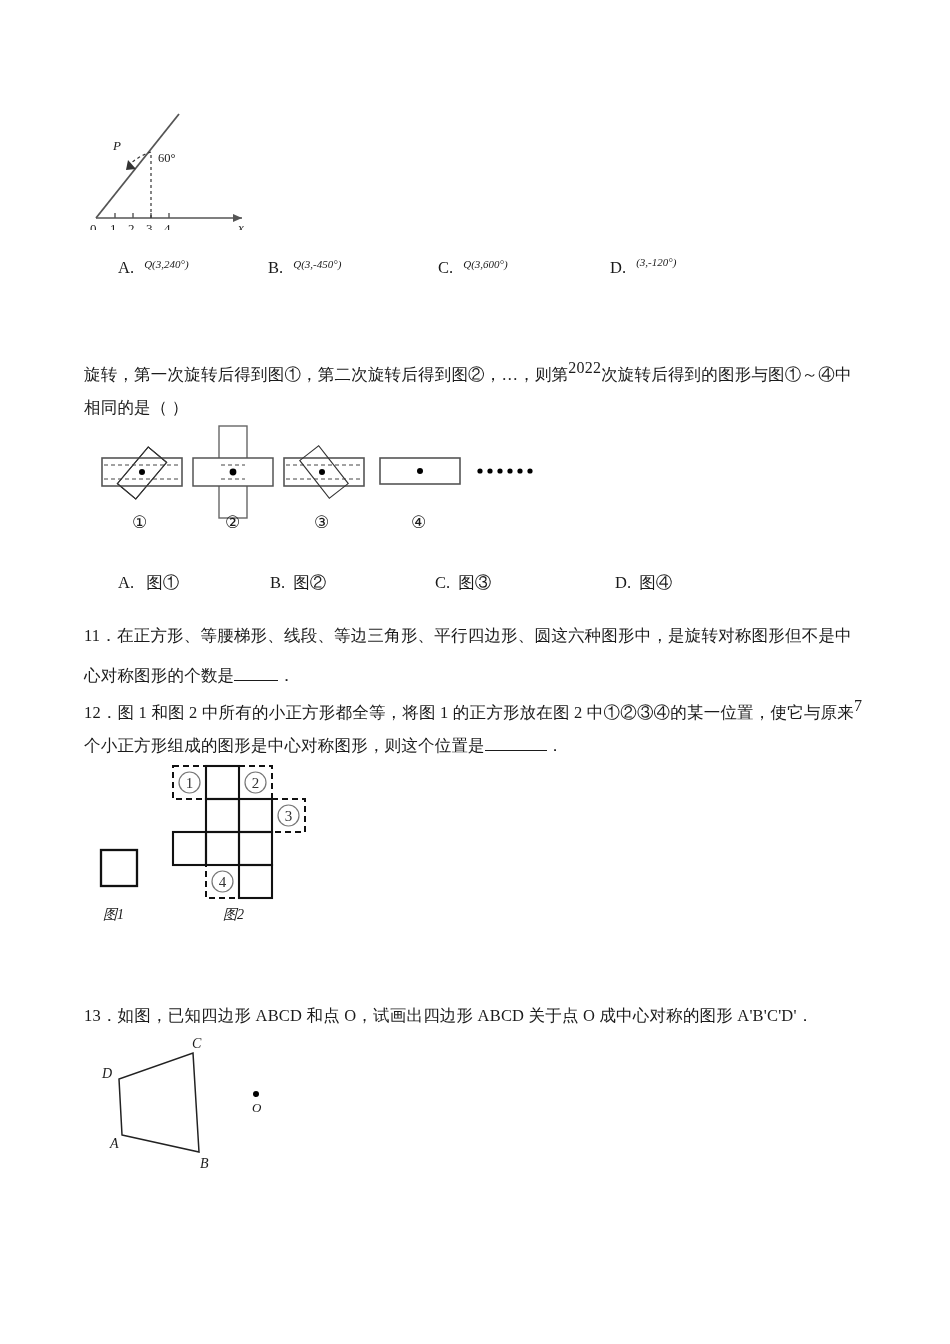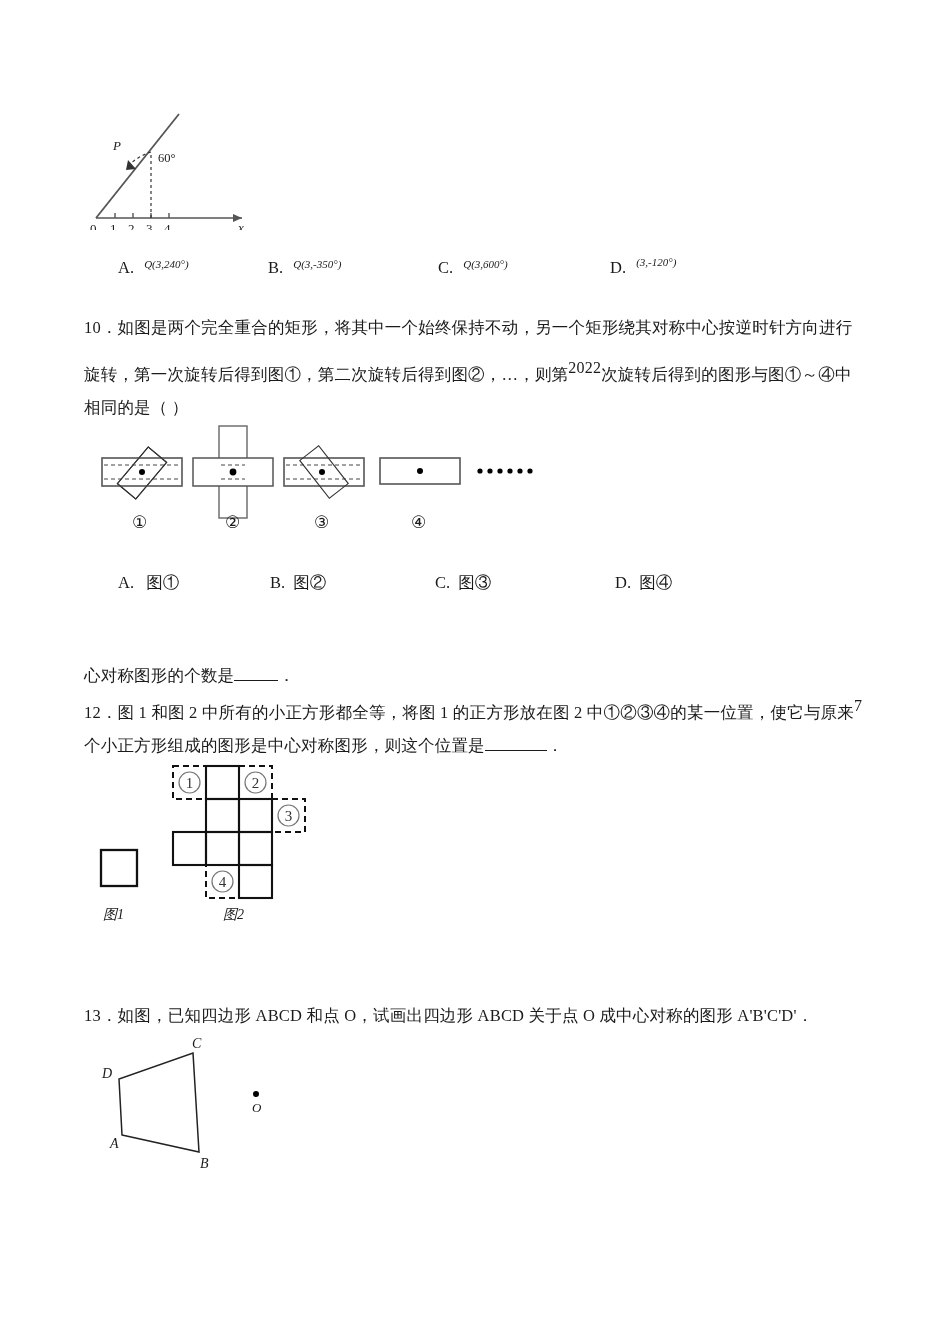--- a/index.html
+++ b/index.html
@@ -114,33 +114,32 @@
     </svg>
   </div>
 
   <div class="opt-row" style="top:250px;">
     <div class="opt" style="left:0px; top:8px;">
       <span class="lab">A.</span>
       <span class="mathv" style="position:relative; top:-5px; left:6px;">Q(3,240°)</span>
     </div>
     <div class="opt" style="left:150px; top:8px;">
       <span class="lab">B.</span>
-      <span class="mathv" style="position:relative; top:-5px; left:6px;">Q(3,-350°)</span>
+      <span class="mathv" style="position:relative; top:-5px; left:6px;">Q(3,-450°)</span>
     </div>
     <div class="opt" style="left:320px; top:8px;">
       <span class="lab">C.</span>
       <span class="mathv" style="position:relative; top:-5px; left:6px;">Q(3,600°)</span>
     </div>
     <div class="opt" style="left:492px; top:8px;">
       <span class="lab">D.</span>
       <span class="mathv" style="position:relative; top:-7px; left:6px;">(3,-120°)</span>
     </div>
   </div>
 
-  <div class="qtext" style="left:84px; top:308px;">10．如图是两个完全重合的矩形，将其中一个始终保持不动，另一个矩形绕其对称中心按逆时针方向进行</div>
   <div class="qtext" style="left:84px; top:348px;">
     <span>旋转，第一次旋转后得到图①，第二次旋转后得到图②，…，则第</span><span class="sup">2022</span><span>次旋转后得到的图形与图①～④中</span>
   </div>
   <div class="qtext" style="left:84px; top:388px;">相同的是（            ）</div>
 
   <div id="fig10">
     <svg width="450" height="110" viewBox="0 0 450 110">
 
       <g>
 
@@ -204,20 +203,21 @@
     <div class="opt" style="left:317px; top:2px;">
       <span>C.</span>
       <span style="margin-left:4px;">图③</span>
     </div>
     <div class="opt" style="left:497px; top:2px;">
       <span>D.</span>
       <span style="margin-left:4px;">图④</span>
     </div>
   </div>
 
+  <div class="qtext" style="left:84px; top:616px;">11．在正方形、等腰梯形、线段、等边三角形、平行四边形、圆这六种图形中，是旋转对称图形但不是中</div>
   <div class="qtext" style="left:84px; top:656px;">
     <span>心对称图形的个数是</span><span class="blank-u" style="width:44px;"></span><span>．</span>
   </div>
 
   <div class="qtext" style="left:84px; top:686px;">
     <span>12．图 1 和图 2 中所有的小正方形都全等，将图 1 的正方形放在图 2 中①②③④的某一位置，使它与原来</span><span class="sup">7</span>
   </div>
   <div class="qtext" style="left:84px; top:726px;">
     <span>个小正方形组成的图形是中心对称图形，则这个位置是</span><span class="blank-u" style="width:62px;"></span><span>．</span>
   </div>

